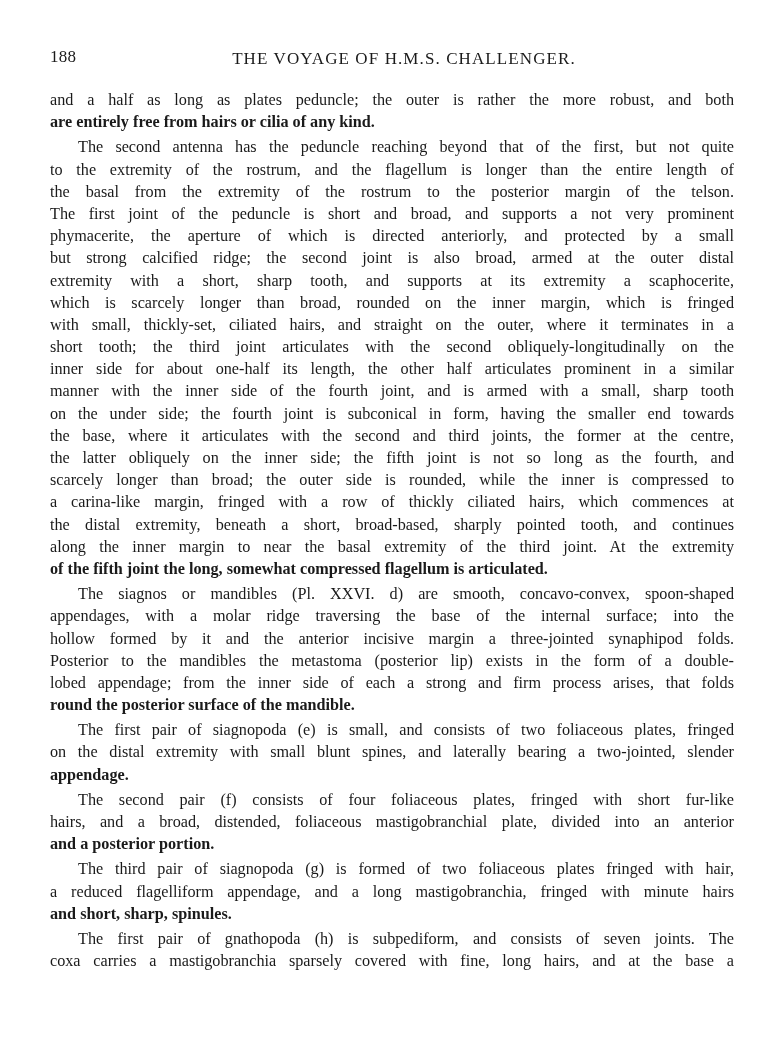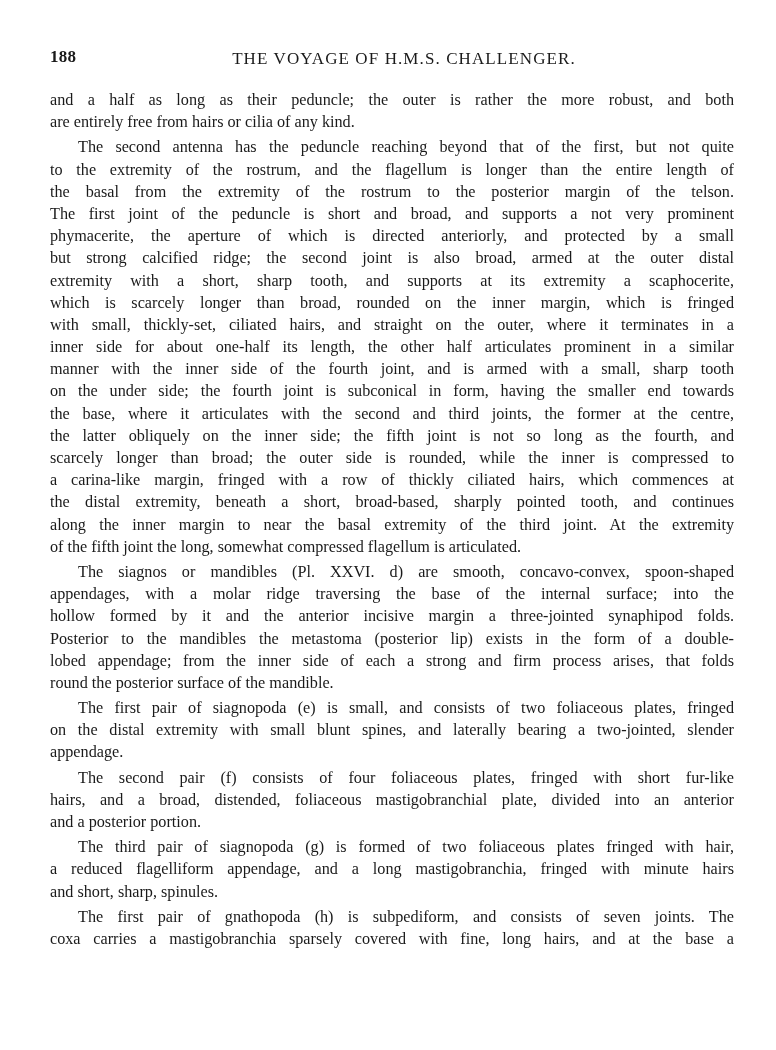--- a/index.html
+++ b/index.html
@@ -27,21 +27,21 @@
     top: 47px;
     left: 50px;
     width: 684px;
     height: 24px;
   }
   .page-number {
     position: absolute;
     left: 0;
     top: 0;
     font-size: 17px;
-    font-weight: bold;
+    font-weight: normal;
     letter-spacing: 0.2px;
   }
   .running-head {
     position: absolute;
     left: 0;
     right: 0;
     top: 2px;
     text-align: center;
     font-size: 17px;
     letter-spacing: 1.1px;
@@ -60,50 +60,52 @@
     white-space: nowrap;
     text-align: justify;
     text-align-last: justify;
     display: block;
   }
   .line.indent {
     padding-left: 28px;
   }
   .line.last {
     text-align-last: left;
+    font-weight: bold;
   }
   .para-gap {
     height: 3px;
   }
 </style>
 </head>
 <body>
 
 <div class="page">
   <div class="header">
     <span class="page-number">188</span>
     <div class="running-head">THE VOYAGE OF H.M.S. CHALLENGER.</div>
   </div>
 
   <div class="body-text" id="body-text">
       <div>
-        <div class="line">and a half as long as their peduncle; the outer is rather the more robust, and both</div>
+        <div class="line">and a half as long as plates peduncle; the outer is rather the more robust, and both</div>
         <div class="line last">are entirely free from hairs or cilia of any kind.</div>
       </div>
       <div class="para-gap"></div>
       <div>
         <div class="line indent">The second antenna has the peduncle reaching beyond that of the first, but not quite</div>
         <div class="line">to the extremity of the rostrum, and the flagellum is longer than the entire length of</div>
         <div class="line">the basal from the extremity of the rostrum to the posterior margin of the telson.</div>
         <div class="line">The first joint of the peduncle is short and broad, and supports a not very prominent</div>
         <div class="line">phymacerite, the aperture of which is directed anteriorly, and protected by a small</div>
         <div class="line">but strong calcified ridge; the second joint is also broad, armed at the outer distal</div>
         <div class="line">extremity with a short, sharp tooth, and supports at its extremity a scaphocerite,</div>
         <div class="line">which is scarcely longer than broad, rounded on the inner margin, which is fringed</div>
         <div class="line">with small, thickly-set, ciliated hairs, and straight on the outer, where it terminates in a</div>
+        <div class="line">short tooth; the third joint articulates with the second obliquely-longitudinally on the</div>
         <div class="line">inner side for about one-half its length, the other half articulates prominent in a similar</div>
         <div class="line">manner with the inner side of the fourth joint, and is armed with a small, sharp tooth</div>
         <div class="line">on the under side; the fourth joint is subconical in form, having the smaller end towards</div>
         <div class="line">the base, where it articulates with the second and third joints, the former at the centre,</div>
         <div class="line">the latter obliquely on the inner side; the fifth joint is not so long as the fourth, and</div>
         <div class="line">scarcely longer than broad; the outer side is rounded, while the inner is compressed to</div>
         <div class="line">a carina-like margin, fringed with a row of thickly ciliated hairs, which commences at</div>
         <div class="line">the distal extremity, beneath a short, broad-based, sharply pointed tooth, and continues</div>
         <div class="line">along the inner margin to near the basal extremity of the third joint.  At the extremity</div>
         <div class="line last">of the fifth joint the long, somewhat compressed flagellum is articulated.</div>

